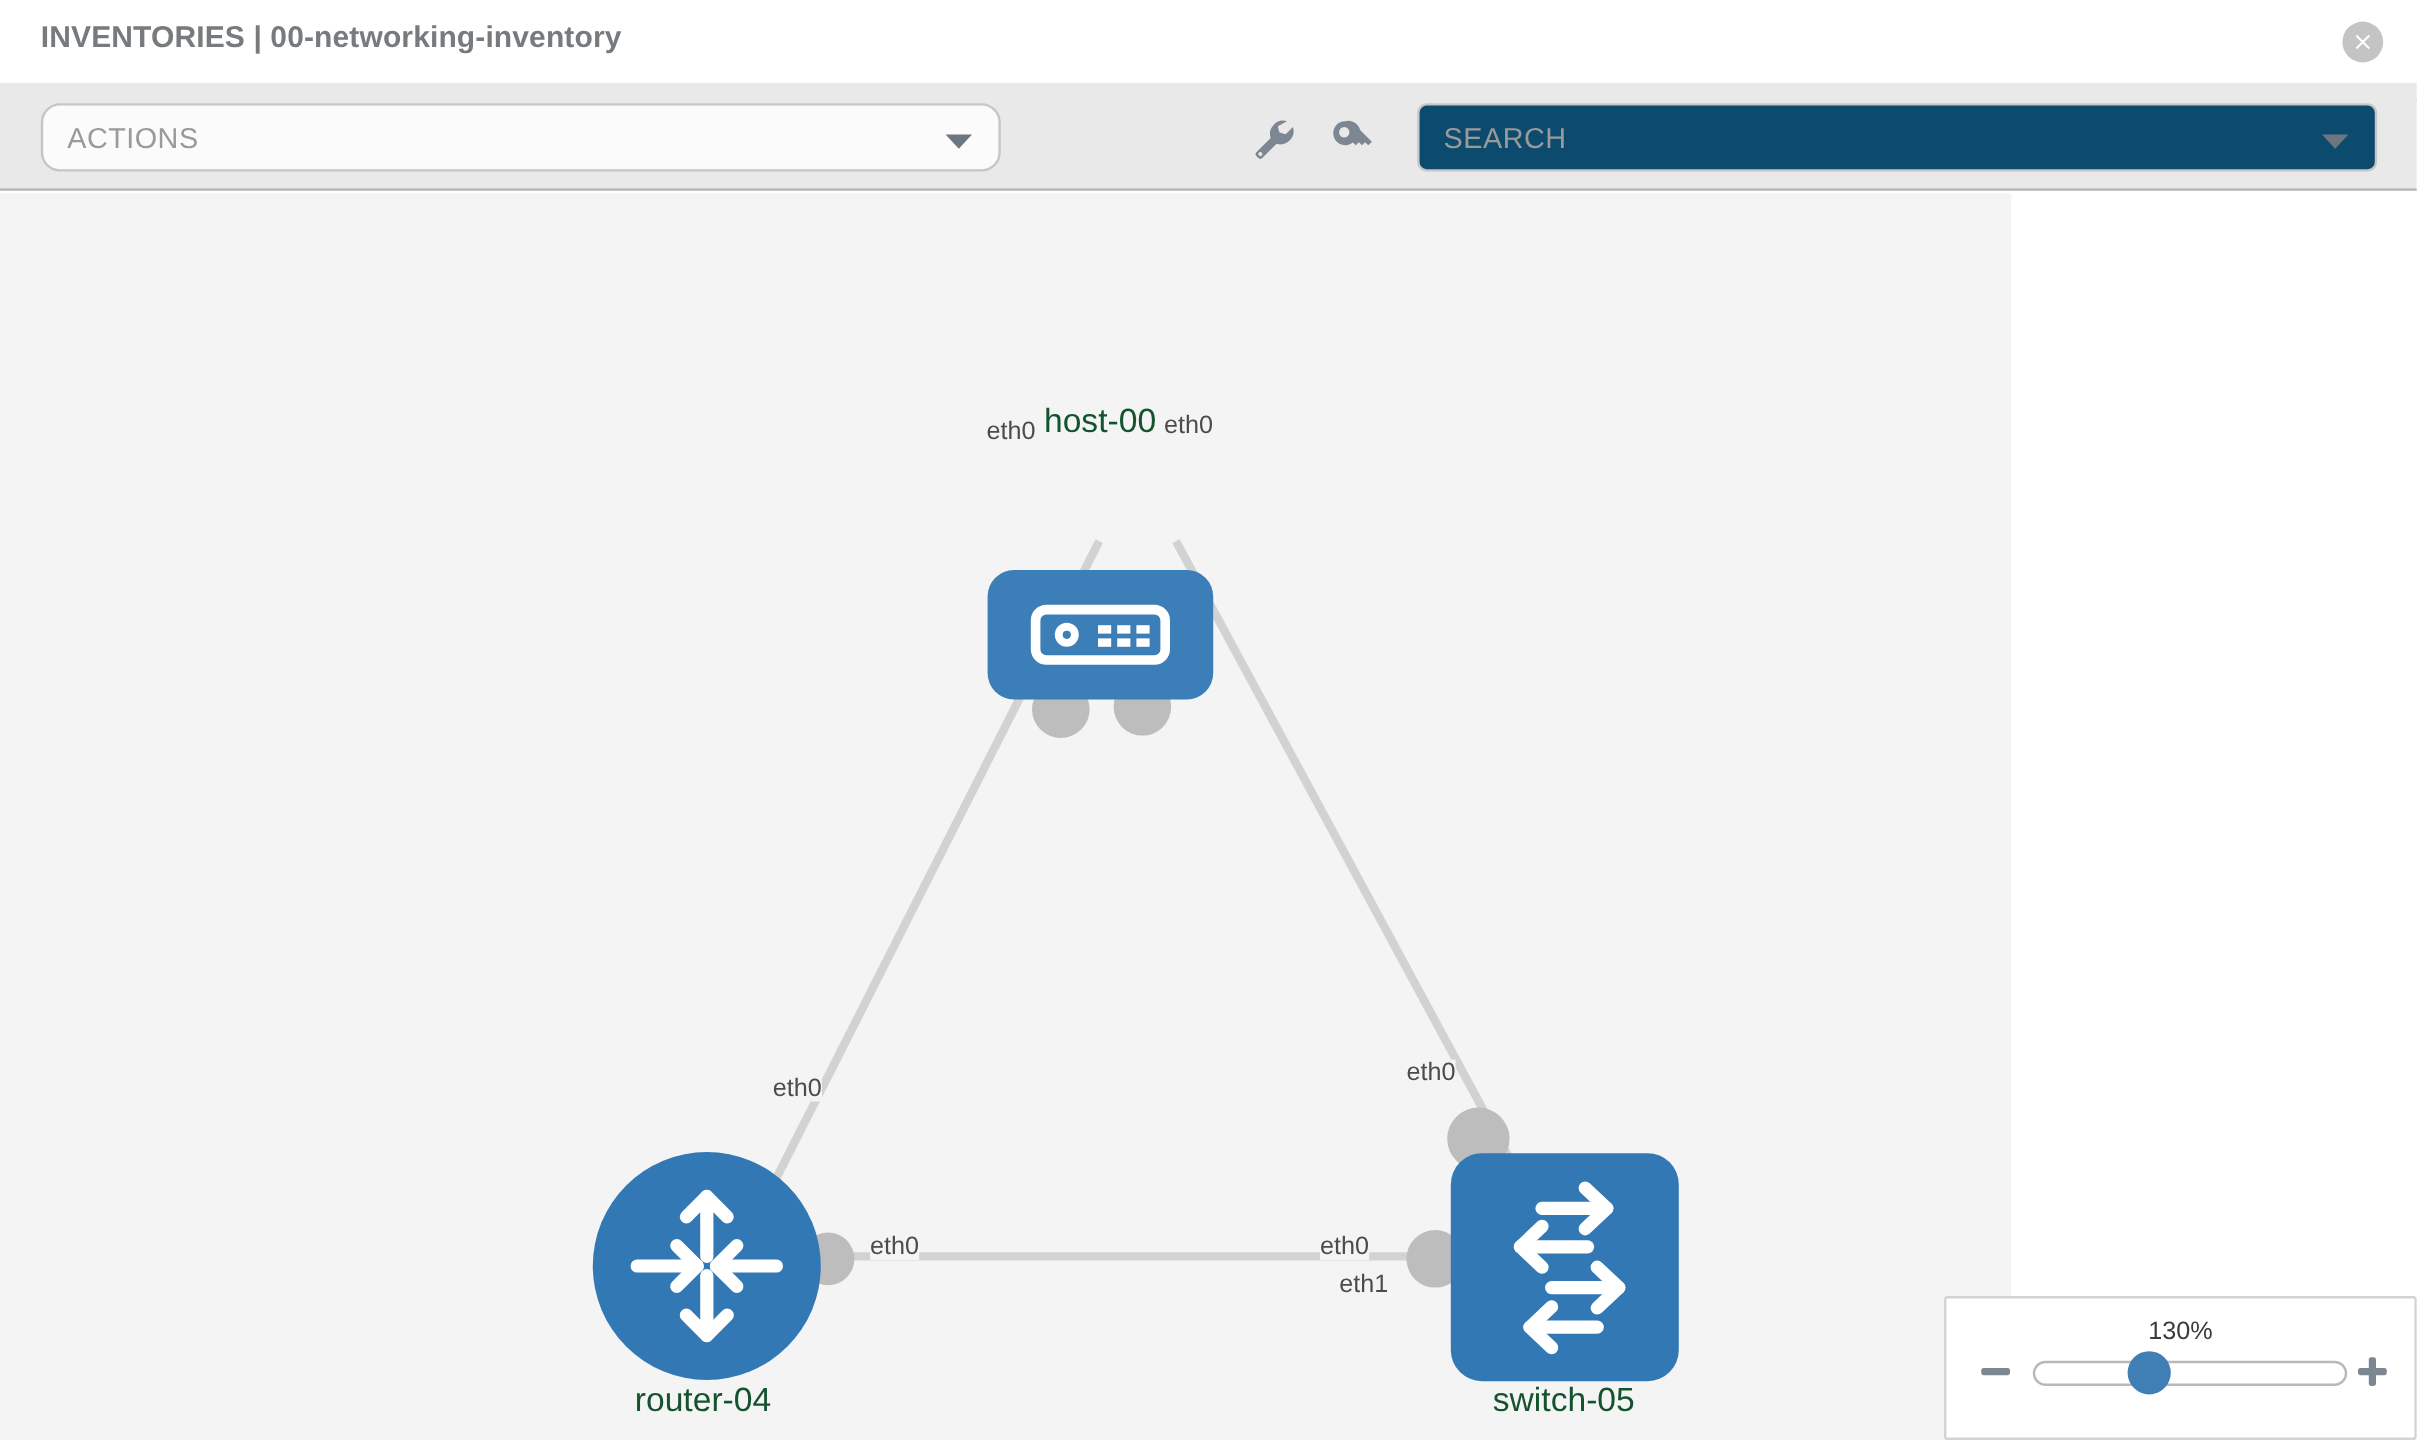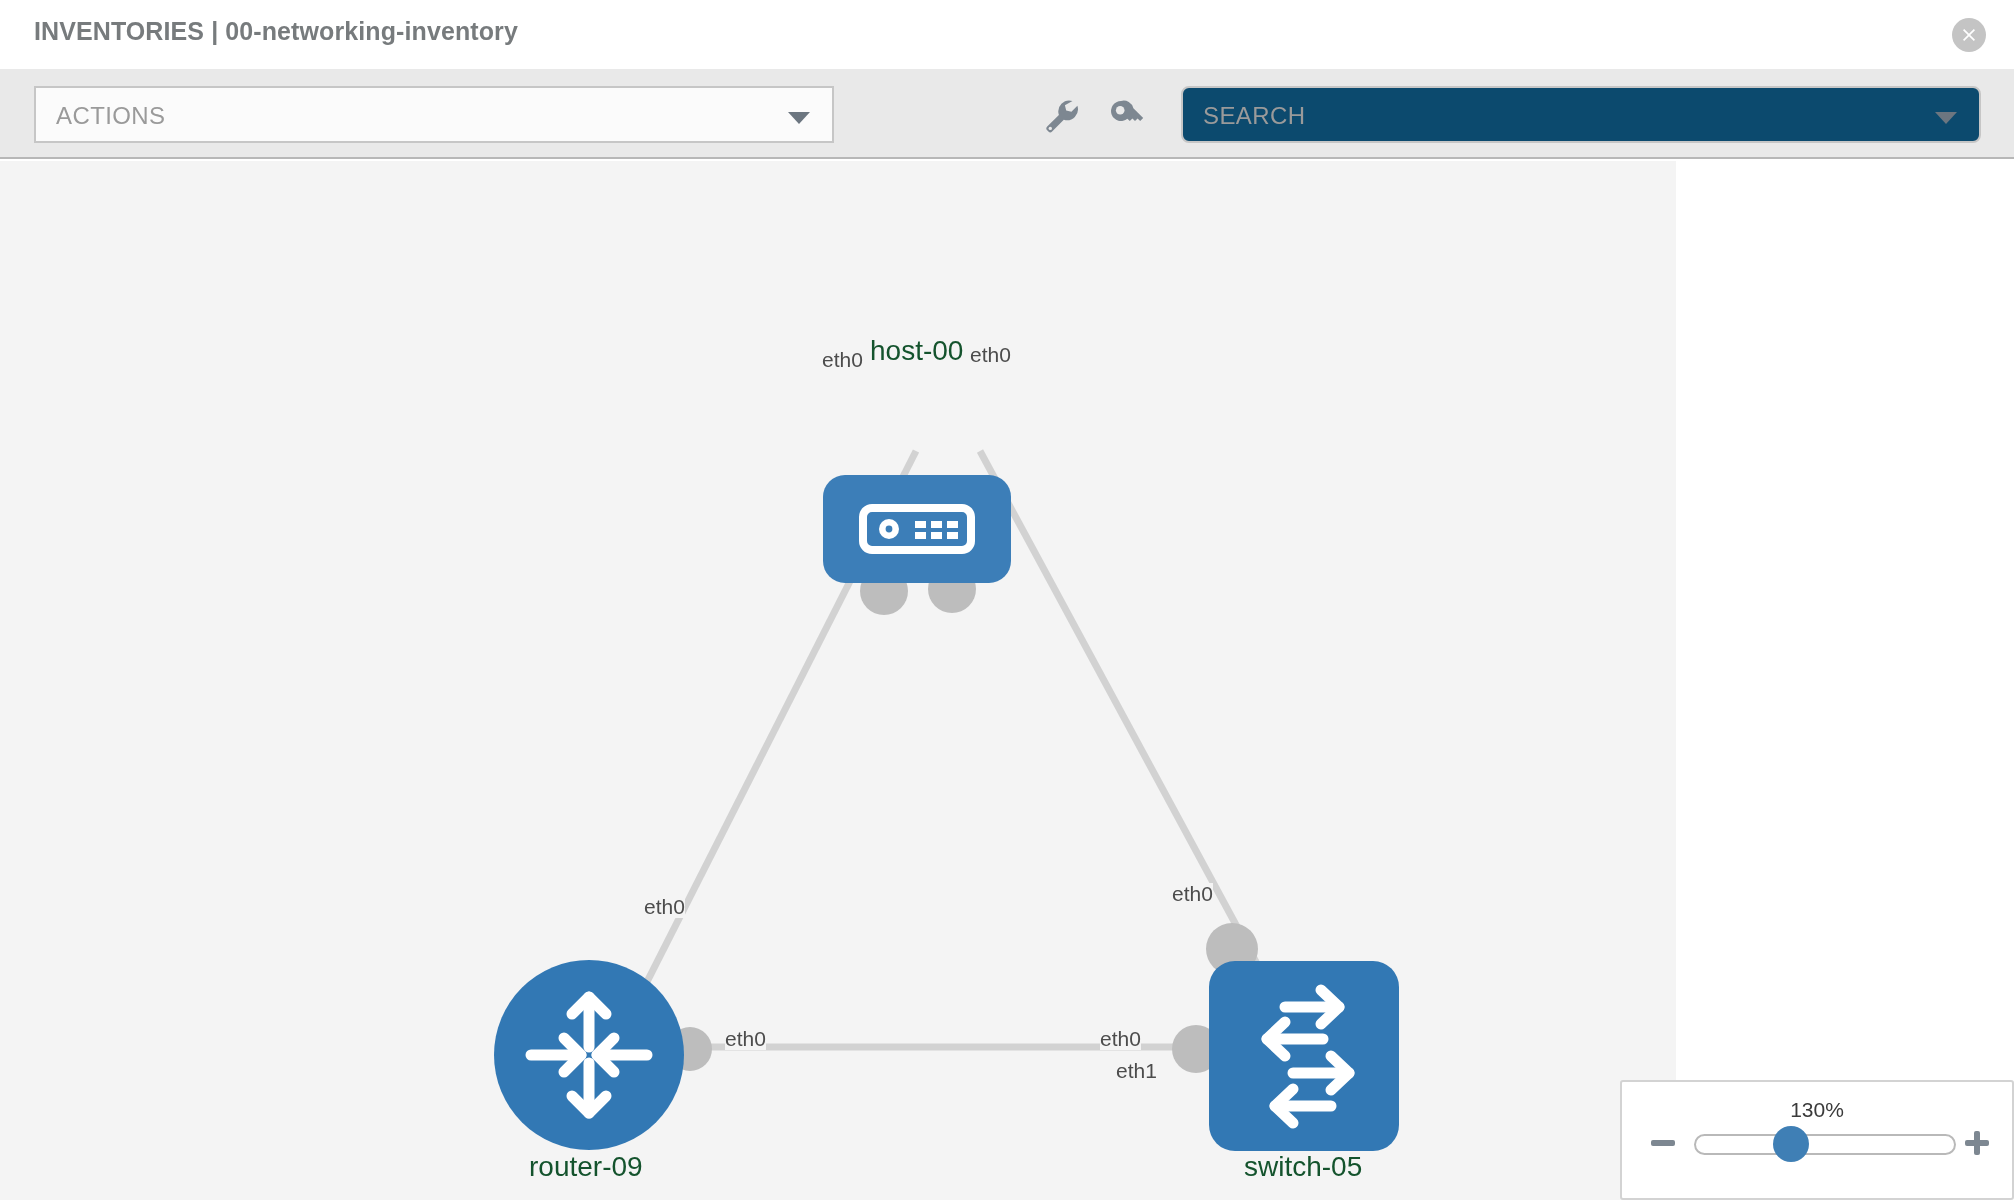--- a/index.html
+++ b/index.html
@@ -66,21 +66,21 @@
   }
 
   .actions-select {
     position: absolute;
     left: 34px;
     top: 17px;
     width: 800px;
     height: 57px;
     background: #fbfbfb;
     border: 2px solid #c6c6c6;
-    border-radius: 0;
+    border-radius: 16px;
     cursor: pointer;
   }
   .actions-label {
     position: absolute;
     left: 20px;
     top: 14px;
     font-size: 24px;
     color: #9a9a9a;
     letter-spacing: 0.4px;
   }
@@ -325,21 +325,21 @@
 
     <div class="nlabel iface" style="left:822px;  top:188px;">eth0</div>
     <div class="nlabel iface" style="left:970px;  top:183px;">eth0</div>
     <div class="nlabel iface" style="left:644px;  top:735px;">eth0</div>
     <div class="nlabel iface" style="left:1172px; top:722px;">eth0</div>
     <div class="nlabel iface" style="left:725px;  top:867px;">eth0</div>
     <div class="nlabel iface" style="left:1100px; top:867px;">eth0</div>
     <div class="nlabel iface" style="left:1116px; top:867px;margin-top:32px;">eth1</div>
 
     <div class="nlabel node" style="left:870px;  top:175px;">host-00</div>
-    <div class="nlabel node" style="left:529px;  top:991px;">router-09</div>
+    <div class="nlabel node" style="left:529px;  top:991px;">router-04</div>
     <div class="nlabel node" style="left:1244px; top:991px;">switch-05</div>
 
   </div>
 
   <div class="zoom-panel">
     <div class="zoom-value">130%</div>
 
     <div class="zoom-minus">
       <svg width="30" height="30" viewBox="0 0 30 30">
         <rect x="3" y="12" width="24" height="6" rx="2" fill="currentColor"></rect>

